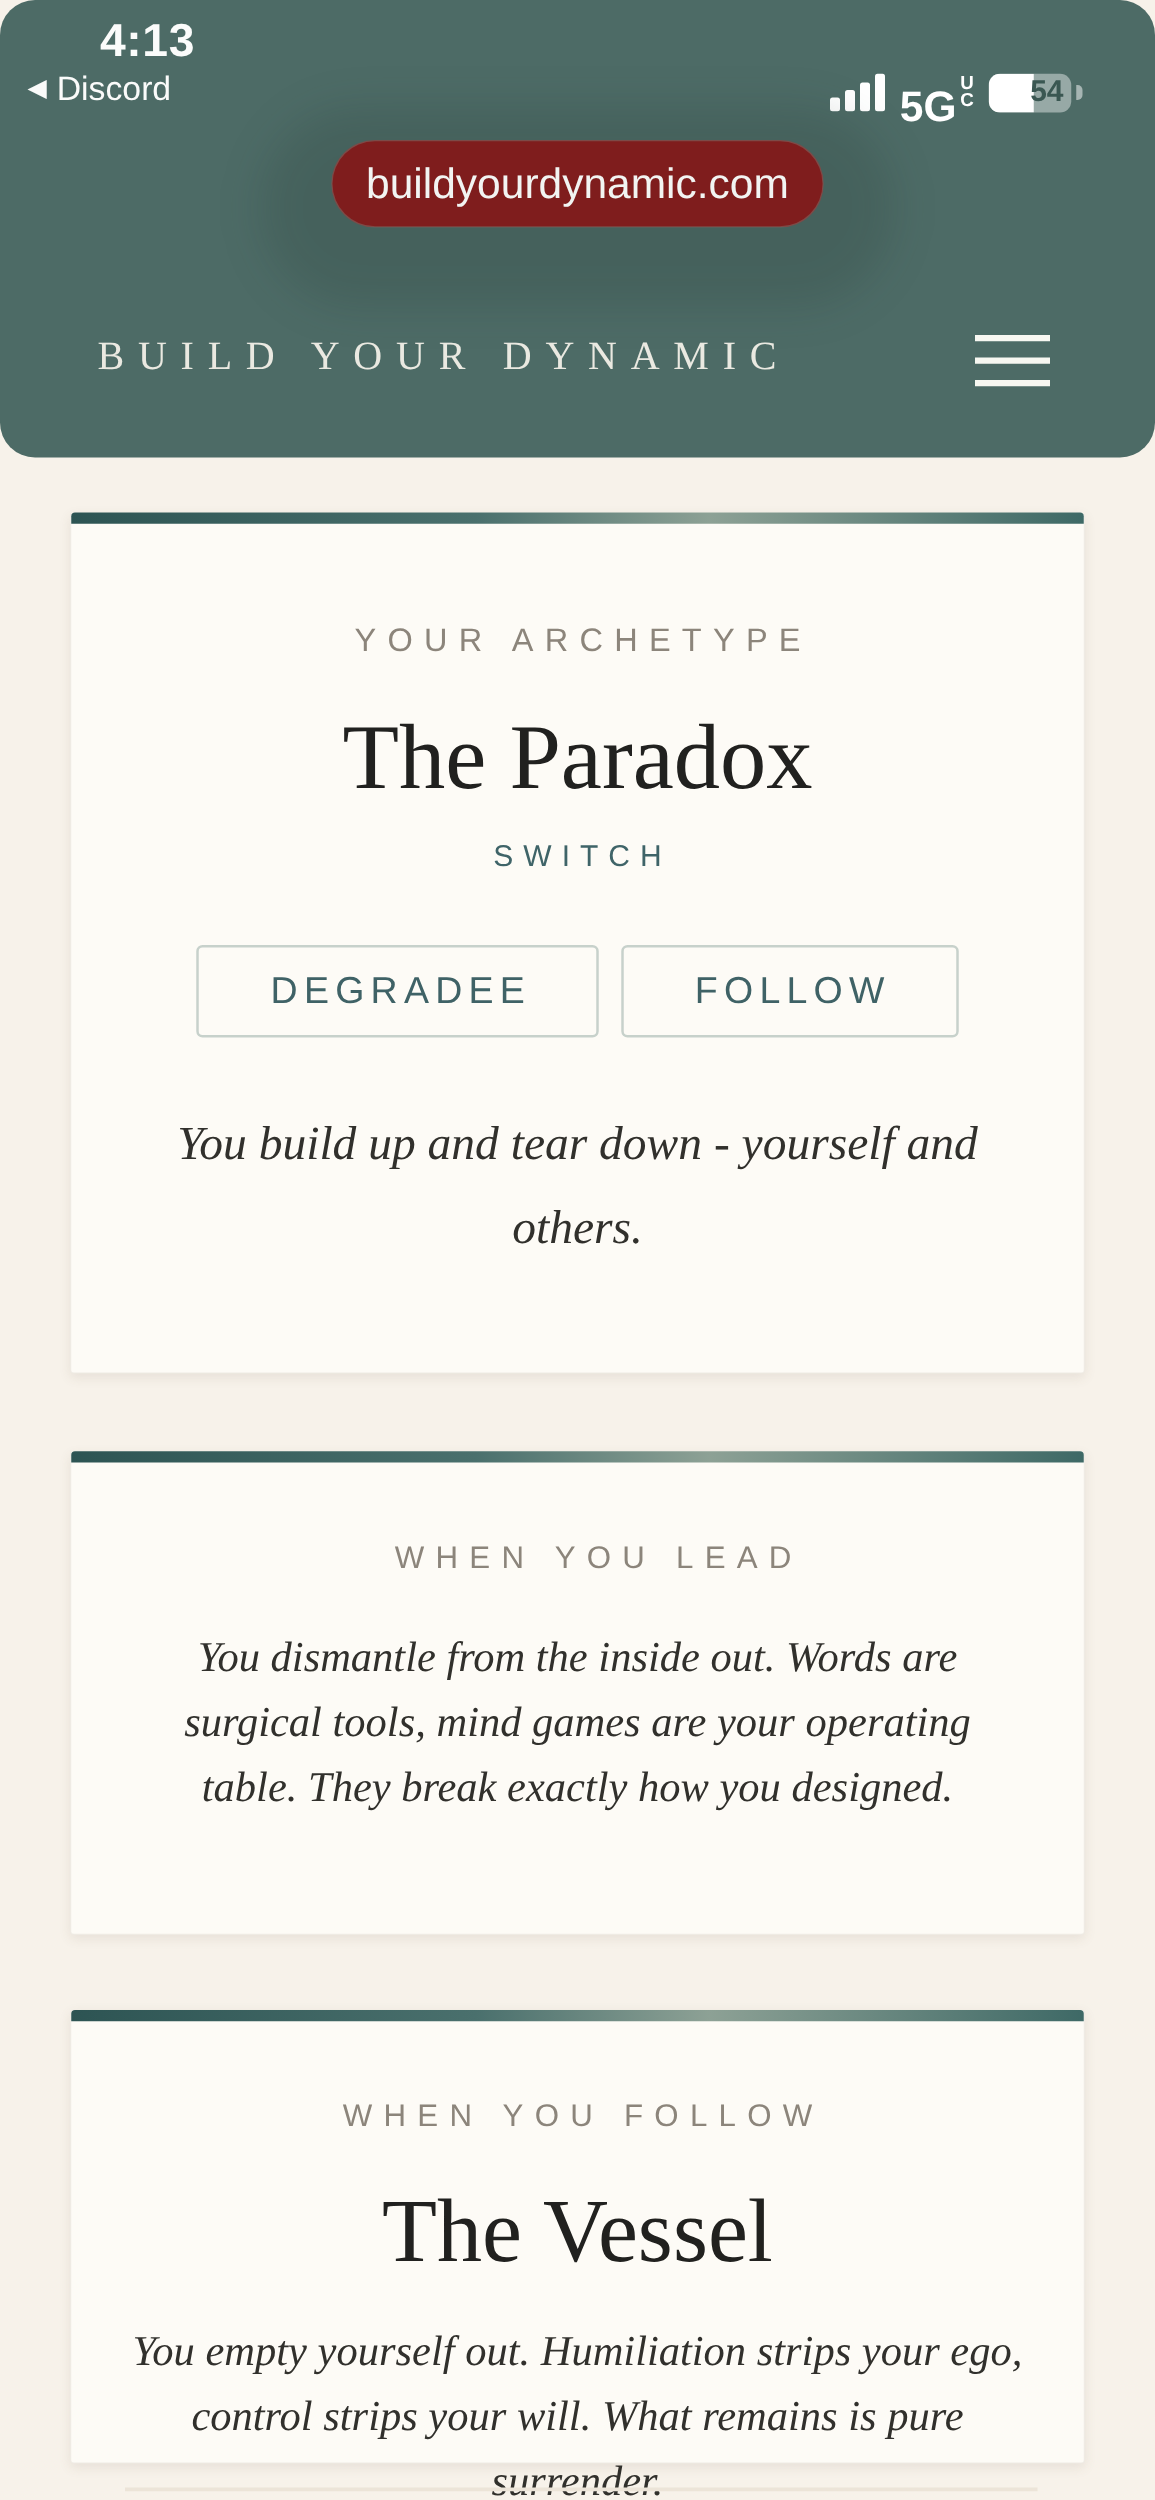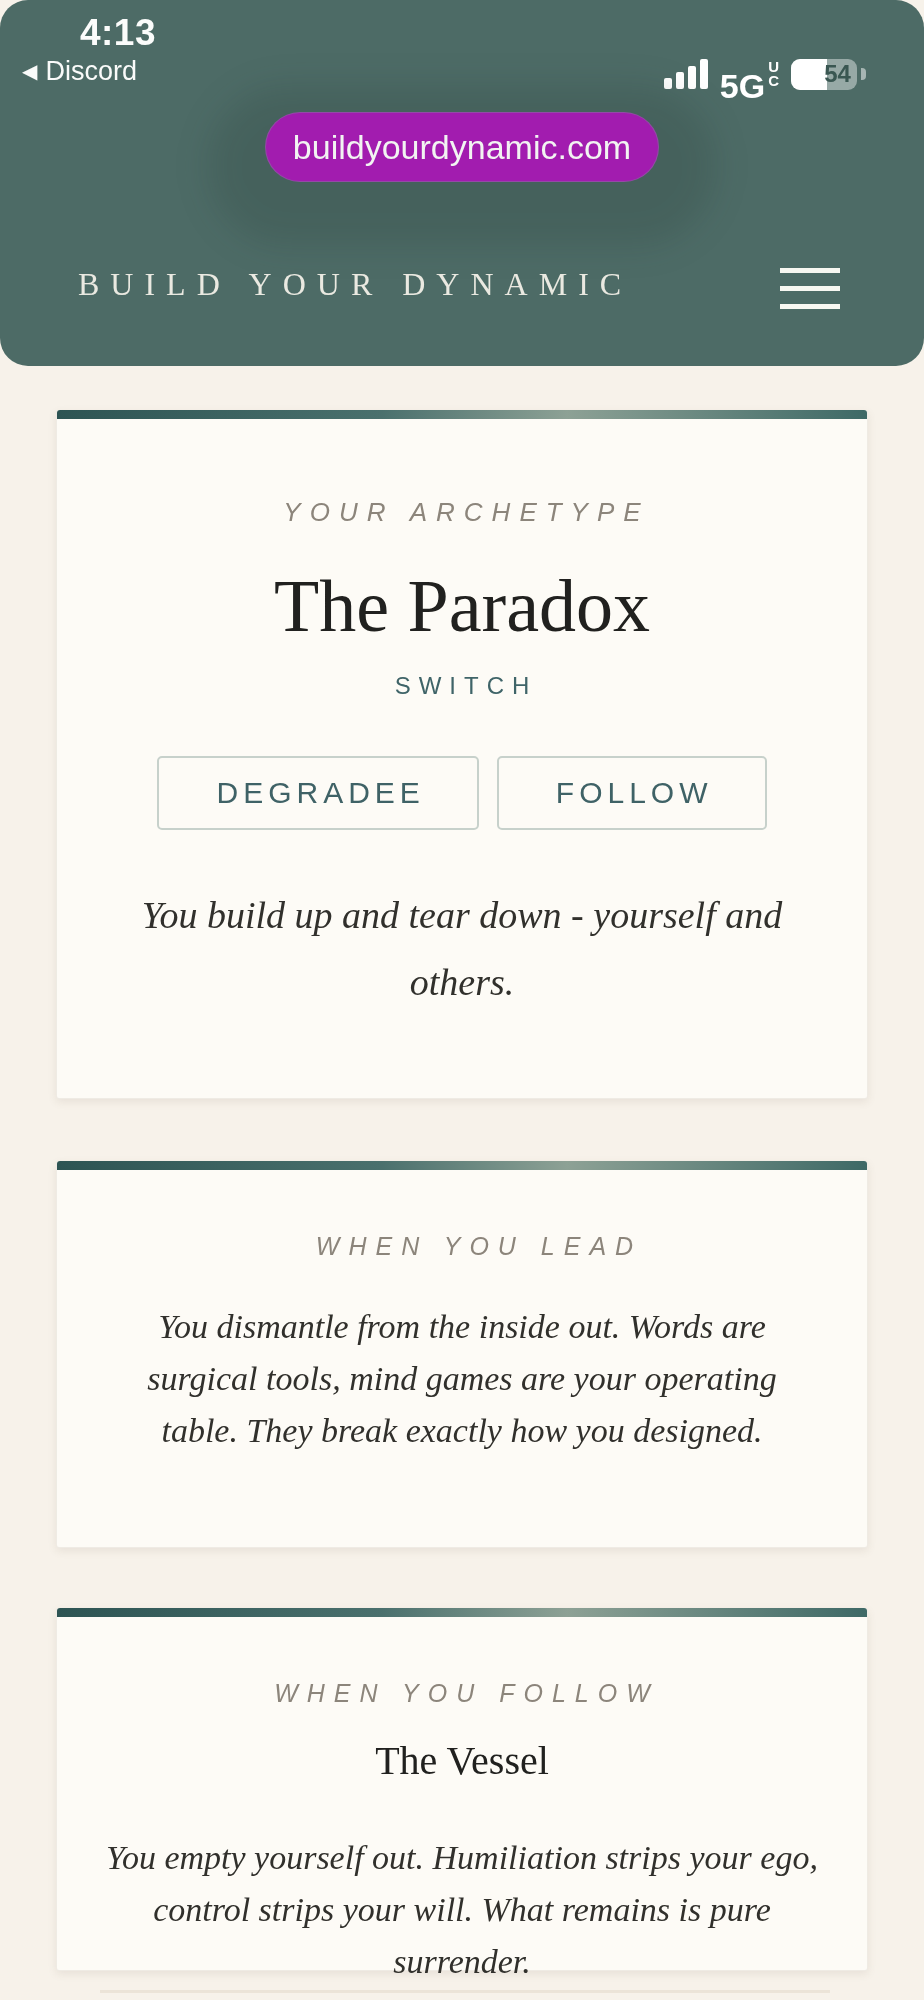--- a/index.html
+++ b/index.html
@@ -66,21 +66,21 @@
 
   .pill-halo {
     position: absolute; top: 86px; left: 208px;
     width: 508px; height: 160px; border-radius: 80px;
     background: rgba(28,48,44,0.16);
     filter: blur(16px);
   }
   .url-pill {
     position: absolute; top: 112px; left: 265px;
     width: 394px; height: 70px; border-radius: 35px;
-    background: #a21caf;
+    background: #7f1d1d;
     border: 1px solid rgba(122,160,152,0.35);
     display: flex; align-items: center; justify-content: center;
     color: #f2f4f2; font-size: 34px; font-weight: 400;
     cursor: pointer;
   }
 
   .nav-logo {
     position: absolute; top: 266px; left: 78px;
     font-family: "Liberation Serif", serif;
     color: #eae9e1; font-size: 32px; font-weight: 400;
@@ -107,21 +107,21 @@
     box-shadow: 0 3px 9px rgba(96,78,55,0.10);
     text-align: center;
   }
   .card-accent {
     height: 9px; width: 100%;
     background: linear-gradient(90deg, #2d5453 0%, #4a706d 40%, #8da195 63%, #3e6966 100%);
     border-radius: 3px 3px 0 0;
   }
   .eyebrow {
     color: #8c857b; font-size: 26px; font-weight: 400;
-    letter-spacing: 9px; text-indent: 9px; font-style: italic;
+    letter-spacing: 9px; text-indent: 9px;
   }
   .card-title {
     font-family: "Liberation Serif", serif;
     color: #21211f; font-weight: 400;
   }
   .subtitle {
     color: #3f6468; font-size: 24px; font-weight: 500;
     letter-spacing: 8px; text-indent: 8px;
   }
   .tag-row {
@@ -150,21 +150,21 @@
   #card-1 .tag-row   { margin-top: 56px; }
   #card-1 .card-desc { margin: 52px auto 0; max-width: 660px; font-size: 38px; line-height: 67px; }
 
   #card-2 { top: 1161px; height: 387px; }
   #card-2 .eyebrow   { margin-top: 62px; font-size: 25px; margin-left: 25px; }
   #card-2 .card-title{ margin-top: 30px; font-size: 60px; line-height: 62px; }
   #card-2 .card-desc { margin: 40px auto 0; max-width: 710px; font-size: 34px; line-height: 52px; }
 
   #card-3 { top: 1608px; height: 363px; }
   #card-3 .eyebrow   { margin-top: 62px; font-size: 25px; }
-  #card-3 .card-title{ margin-top: 22px; font-size: 40px; line-height: 62px; }
+  #card-3 .card-title{ margin-top: 46px; font-size: 72px; line-height: 62px; }
   #card-3 .card-desc { margin: 40px auto 0; max-width: 750px; font-size: 34px; line-height: 52px; }
 
   .bottom-hint {
     position: absolute; top: 1990px; left: 100px;
     width: 730px; height: 3px;
     background: #ece4d8;
   }
 </style>
 </head>
 <body>

